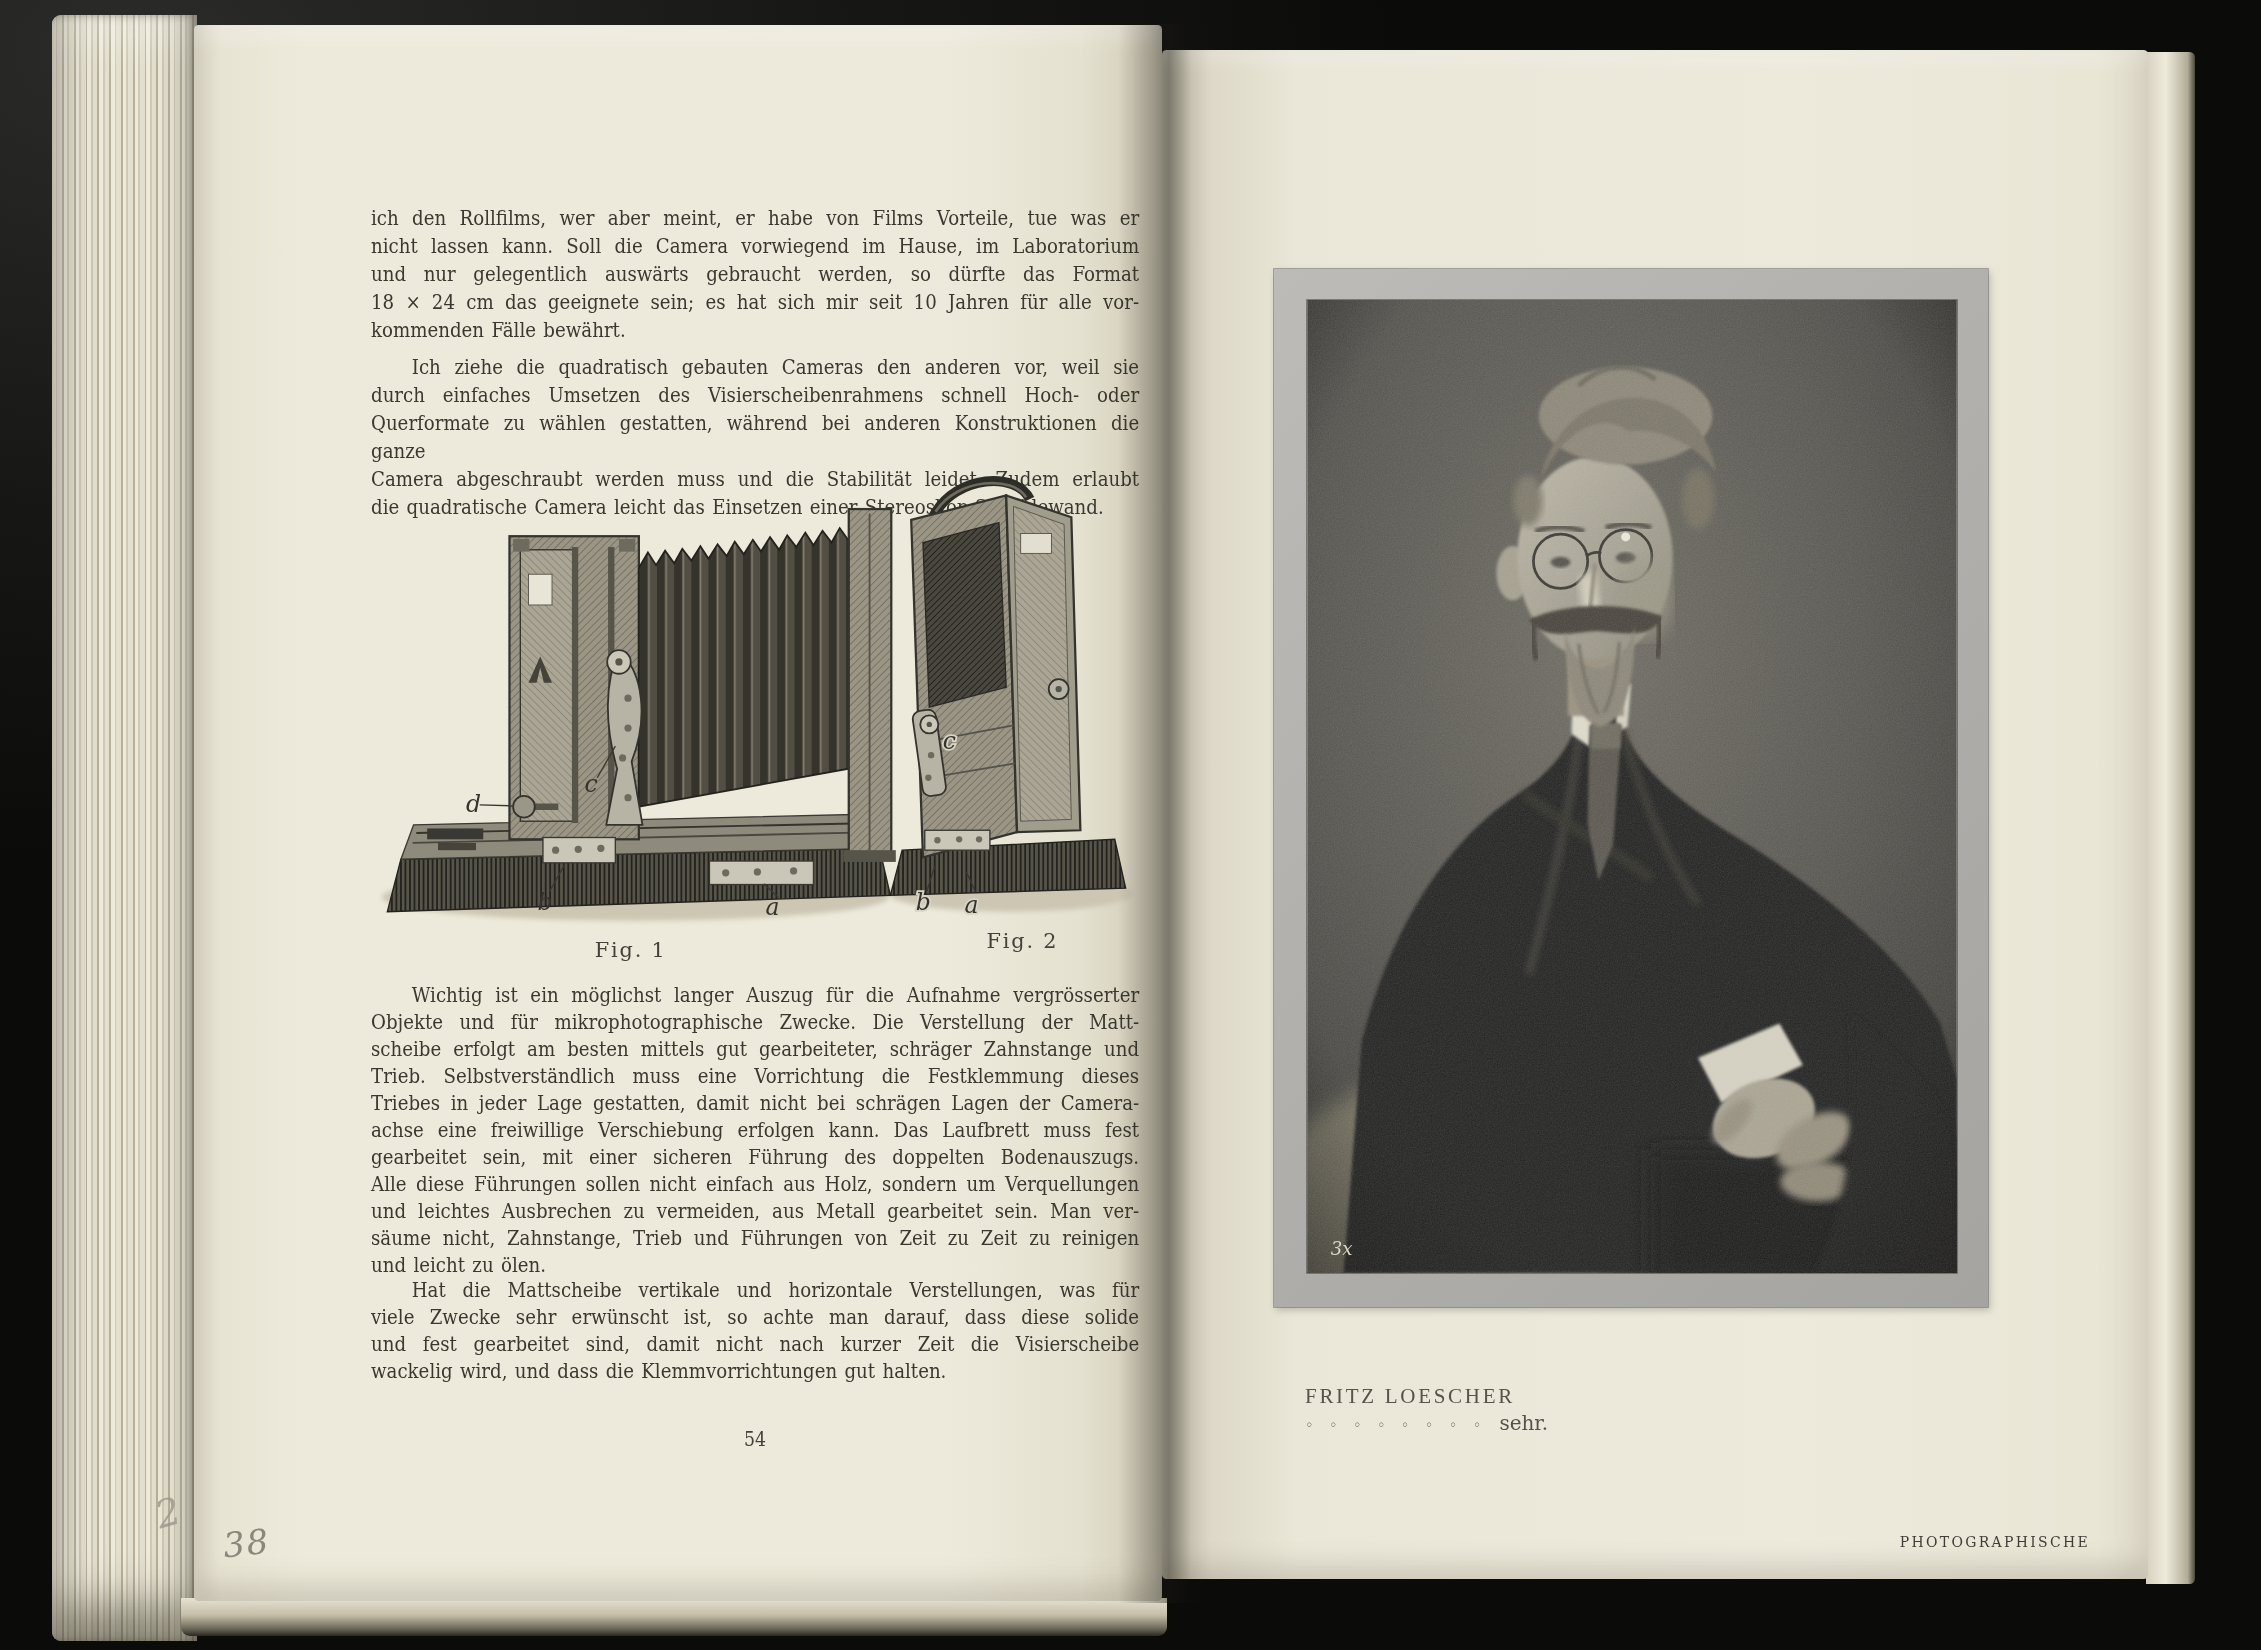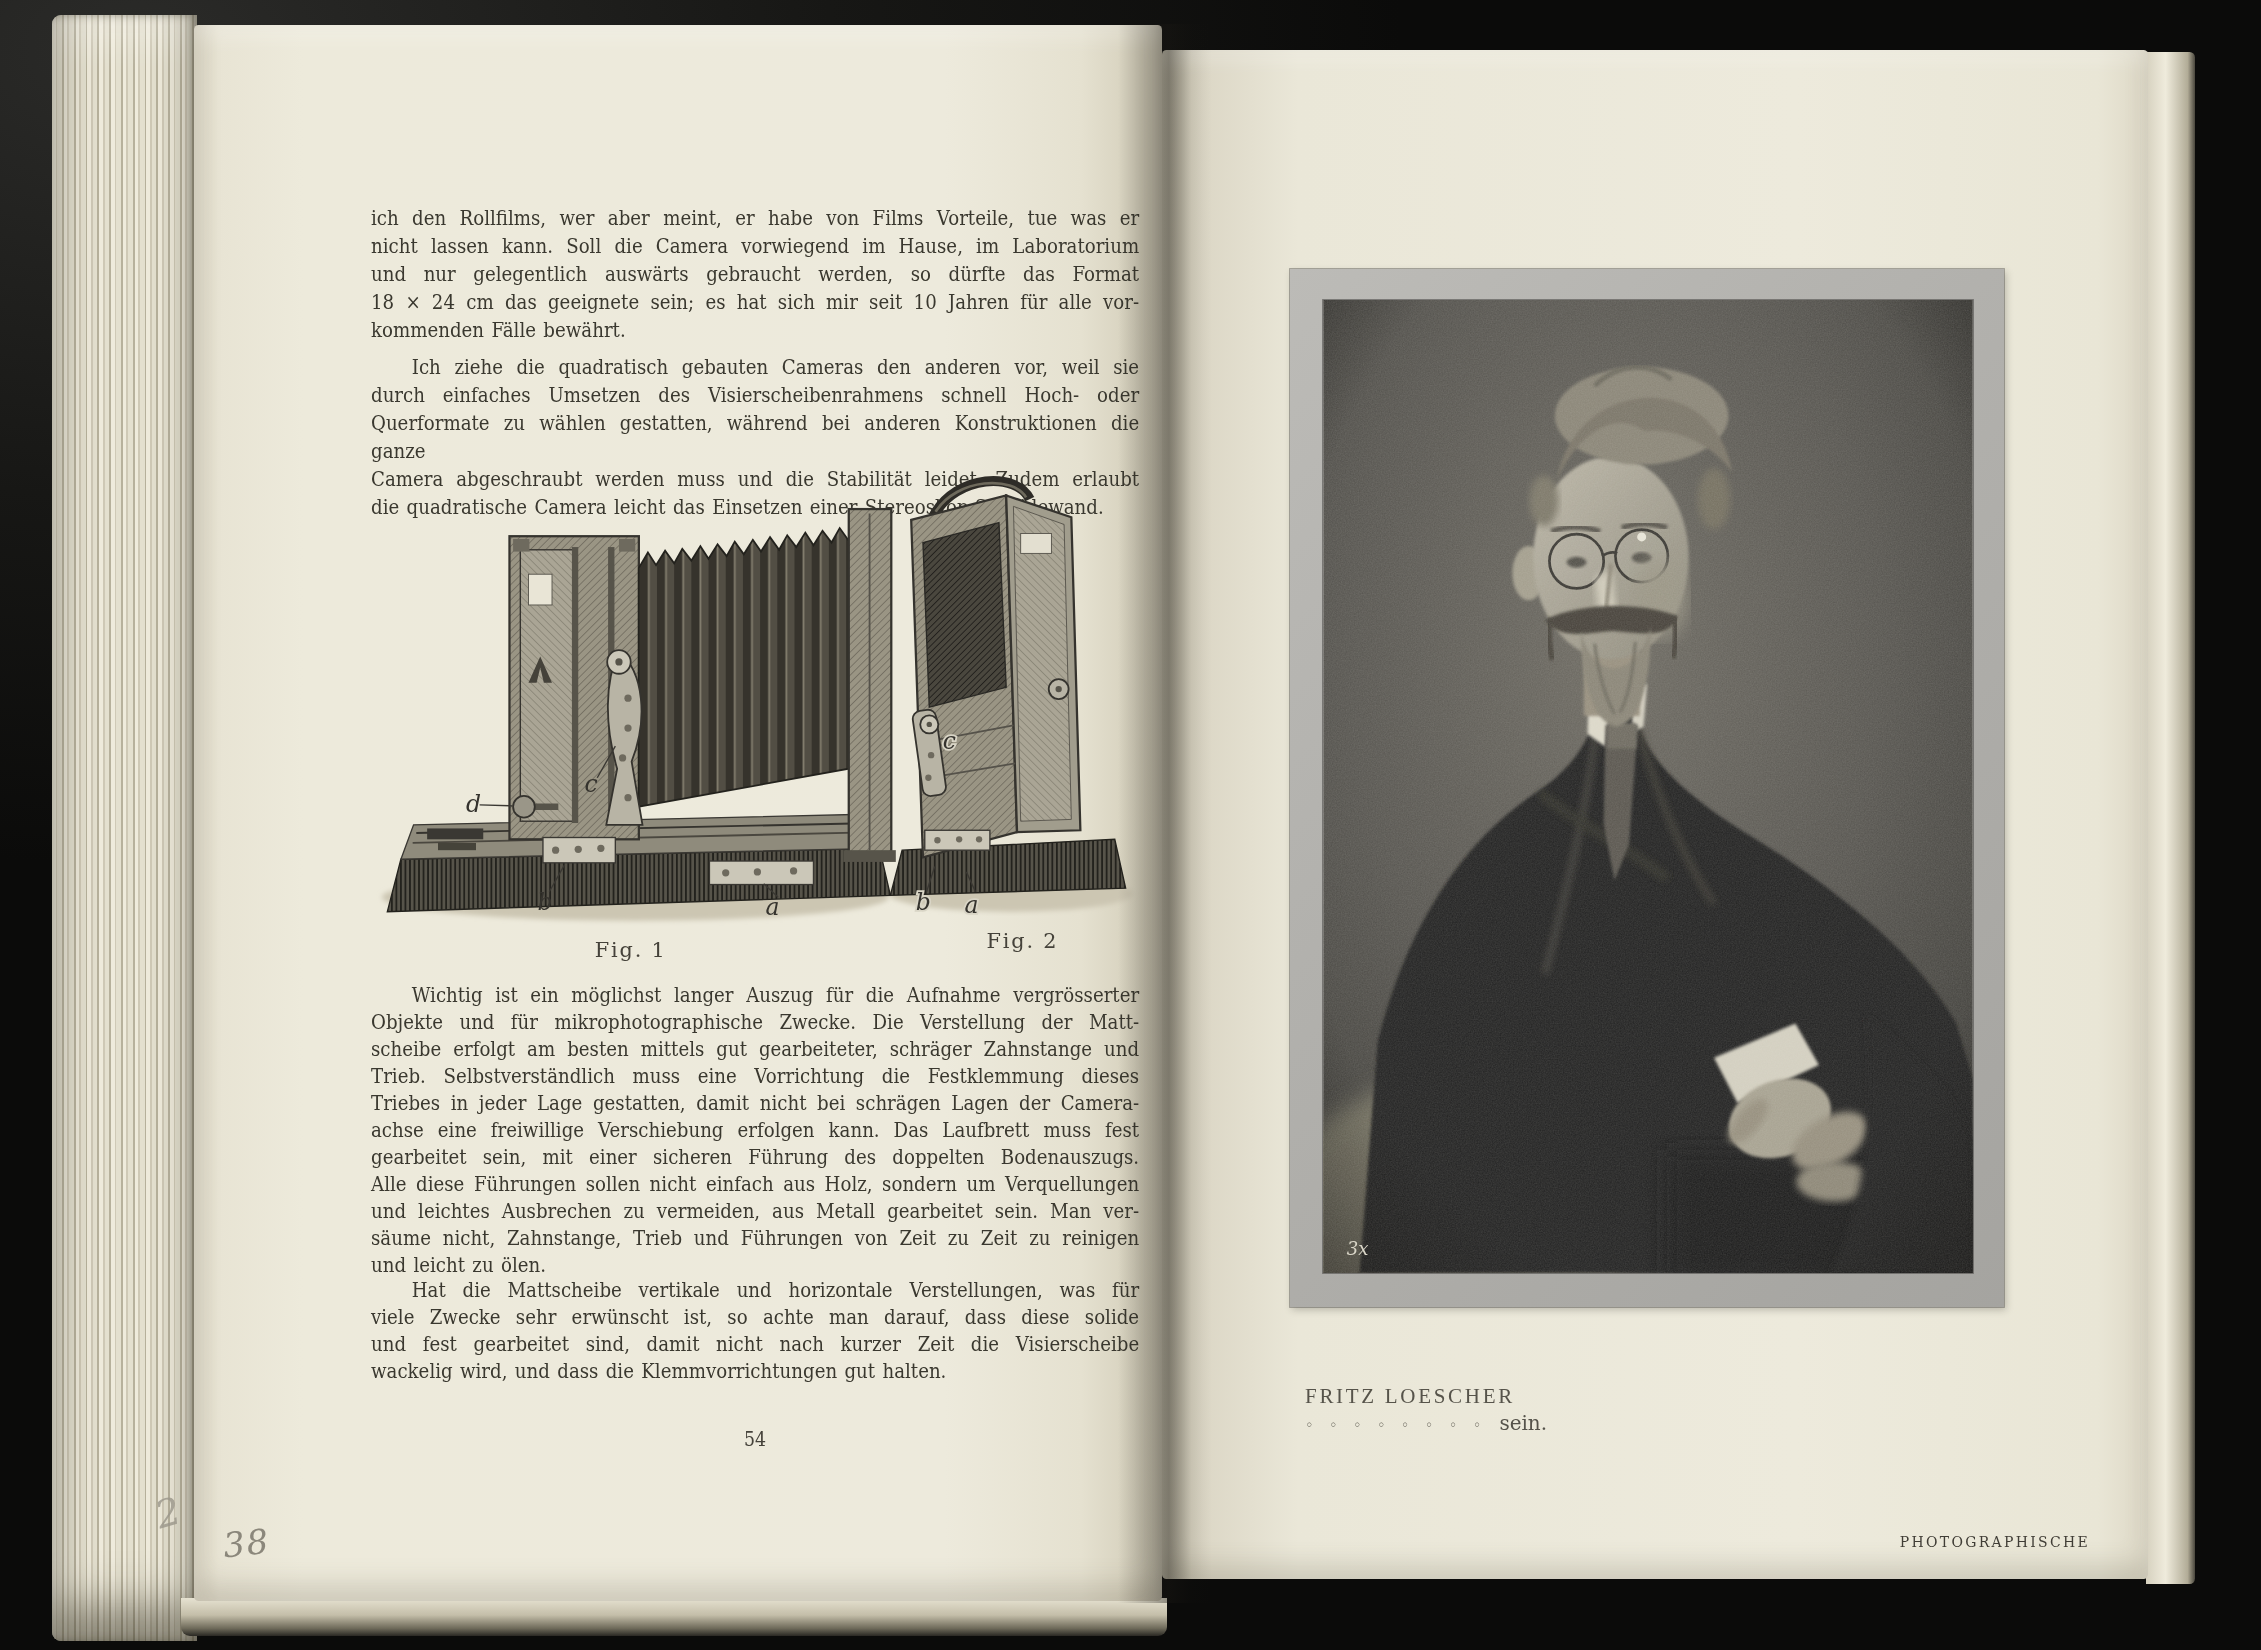--- a/index.html
+++ b/index.html
@@ -37,21 +37,21 @@
   .ln.end{text-align-last:left;}
   .ln.ind{text-indent:47px;}
   .pagenum{position:absolute;top:1400px;left:0;width:887px;text-align:center;font-size:20px;color:#45423a;}
   .figs{position:absolute;left:16.3px;top:445px;width:950px;height:507px;}
   
   .pencil38{position:absolute;left:223px;top:1523px;font-size:34px;font-style:italic;color:#8b877b;
     transform:rotate(-6deg);letter-spacing:1.8px;}
   .pencil2{position:absolute;left:156px;top:1491px;font-size:38px;font-style:italic;color:#9a968a;
     transform:rotate(-16deg);opacity:.8;}
   
-  .mat{position:absolute;left:128px;top:219px;width:714px;height:1038px;
+  .mat{position:absolute;left:112px;top:219px;width:714px;height:1038px;
     background:linear-gradient(135deg,#bcbbb7 0%,#b2b1ad 40%,#a5a4a0 100%);
     box-shadow:0 0 0 0.9px rgba(96,95,90,.55), 1.8px 2.7px 7.2px rgba(40,38,32,.25);}
   .portrait{position:absolute;left:33px;top:31px;width:650px;height:973px;display:block;
     box-shadow:0 0 0 0.9px rgba(70,69,65,.6);}
   .cap-name{position:absolute;left:143px;top:1334px;font-size:21px;letter-spacing:2.7px;color:#56534a;font-family:Liberation Serif, serif;}
   .cap-row{position:absolute;left:143px;top:1361px;display:flex;align-items:baseline;gap:12.7px;}
   .circles{font-size:14.5px;letter-spacing:5.4px;color:#5a574e;}
   .phot{font-size:20px;color:#55524a;}
   .sigmark{position:absolute;right:58px;top:1484px;font-size:14px;letter-spacing:2.3px;color:#403d36;}
 </style>
@@ -313,21 +313,21 @@
         <rect width="718" height="1076" fill="url(#vign)"></rect>
         <rect width="718" height="1076" filter="url(#grain)" opacity=".55"></rect>
 
         <text x="26" y="1056" font-size="20" font-style="italic" fill="#dad6c8">3x</text>
       </svg>
     </div>
 
     <div class="cap-name">FRITZ LOESCHER</div>
     <div class="cap-row">
       <span class="circles">◦ ◦ ◦ ◦ ◦ ◦ ◦ ◦</span>
-      <span class="phot">sein.</span>
+      <span class="phot">sehr.</span>
     </div>
     <div class="sigmark">PHOTOGRAPHISCHE</div>
   </div>
 
   <div class="gutter"></div>
 
   <div class="pencil2">2</div>
   <div class="pencil38">38</div>
 
 </div>

